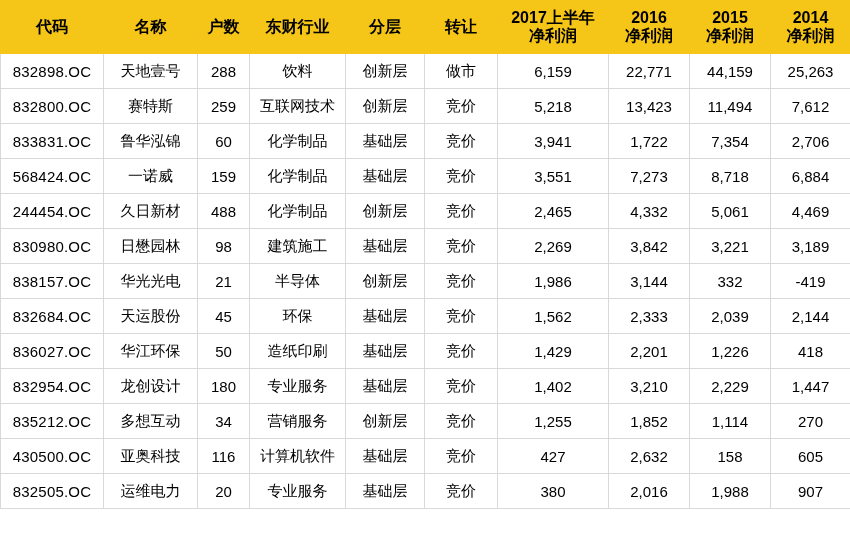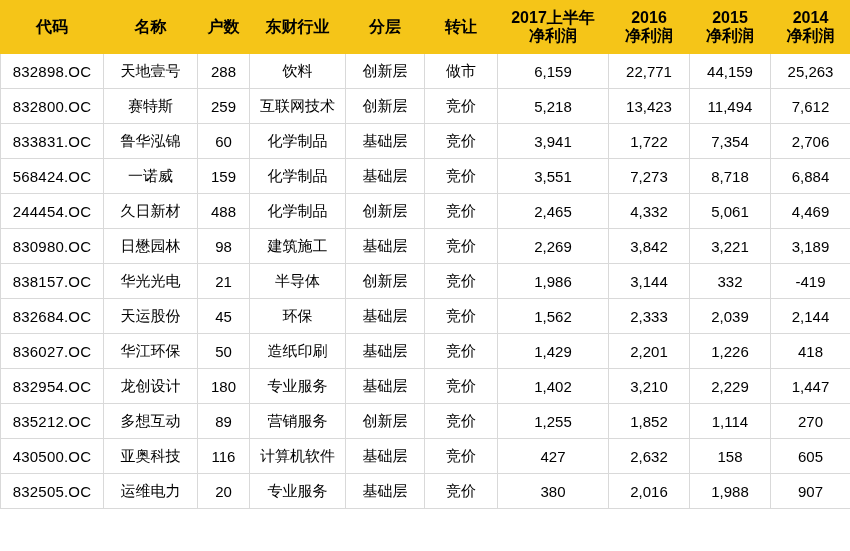--- a/index.html
+++ b/index.html
@@ -240,21 +240,21 @@
         <td>基础层</td>
         <td>竞价</td>
         <td class="num">1,402</td>
         <td class="num">3,210</td>
         <td class="num">2,229</td>
         <td class="num">1,447</td>
       </tr>
       <tr>
         <td class="code">835212.OC</td>
         <td>多想互动</td>
-        <td>89</td>
+        <td>34</td>
         <td>营销服务</td>
         <td>创新层</td>
         <td>竞价</td>
         <td class="num">1,255</td>
         <td class="num">1,852</td>
         <td class="num">1,114</td>
         <td class="num">270</td>
       </tr>
       <tr>
         <td class="code">430500.OC</td>

